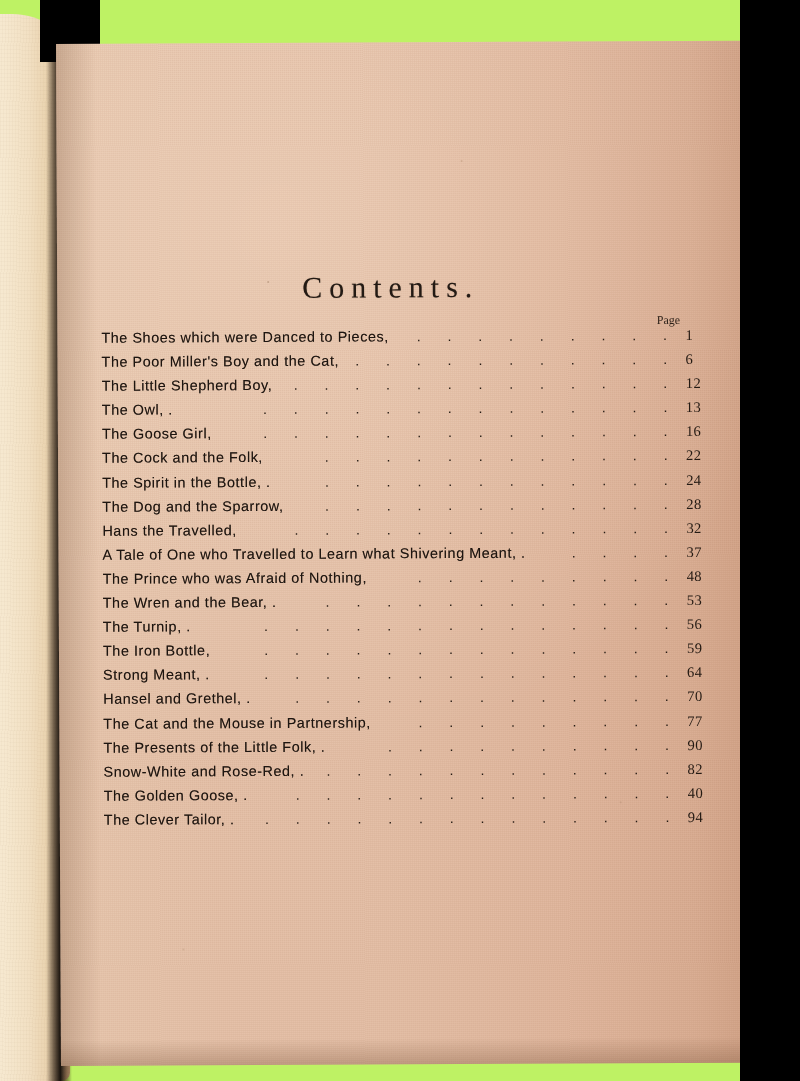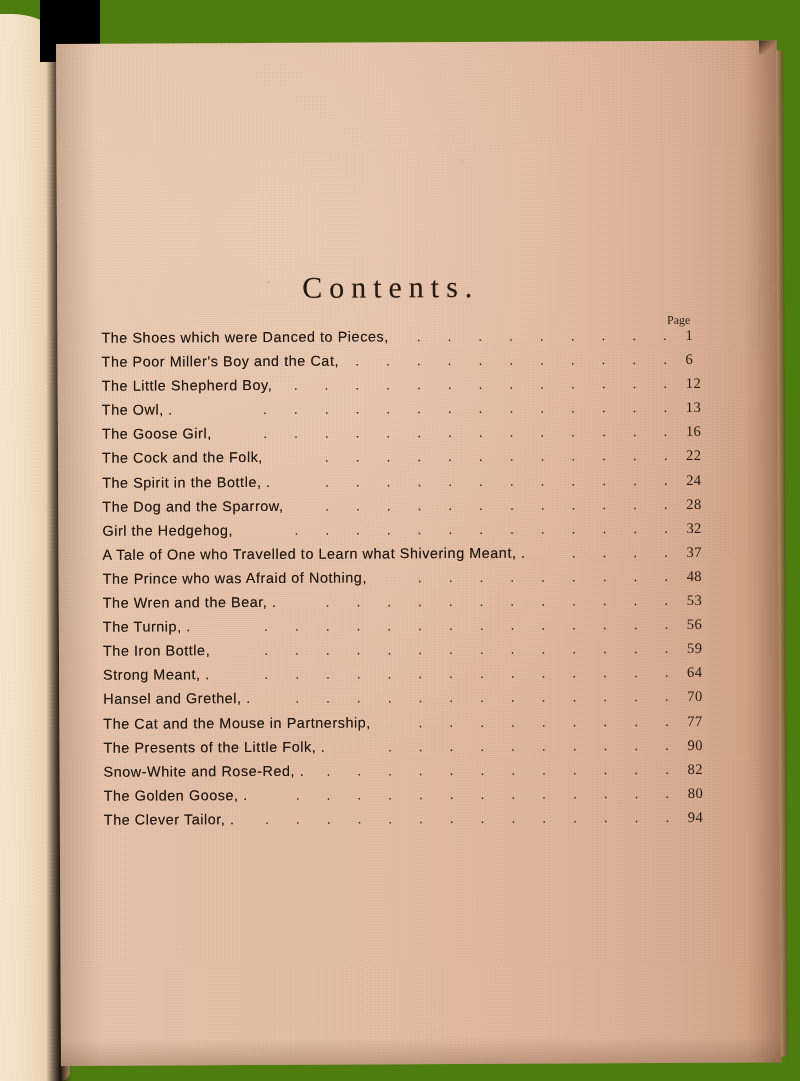--- a/index.html
+++ b/index.html
@@ -7,24 +7,24 @@
     margin: 0;
     padding: 0;
     background: #000;
   }
   body {
     font-family: "Liberation Serif", "DejaVu Serif", serif;
   }
 
   #scene {
     position: relative;
-    width: 800px;
+    width: 740px;
     height: 1081px;
     overflow: hidden;
-    background: #4d7c0f;
+    background: #bef264;
   }
 
   
   #left-page {
     position: absolute;
     left: -40px;
     top: 14px;
     width: 110px;
     height: 1067px;
     background:
@@ -160,21 +160,21 @@
     color: #231a14;
     text-indent: 7px;
     text-shadow: 0 0 1px rgba(60,40,25,.35);
   }
 
   #page-col-head {
     position: absolute;
     left: 589px;
     top: 272px;
     width: 44px;
-    text-align: right;
+    text-align: center;
     font-size: 12px;
     color: #2a1f17;
     font-family: "Liberation Serif", "DejaVu Serif", serif;
   }
 
   #toc {
     position: absolute;
     left: 44px;
     top: 286px;
     width: 640px;
@@ -297,21 +297,21 @@
             <span class="toc-title">The Spirit in the Bottle, .</span>
             <span class="toc-leader">. . . . . . . . . . . .</span>
             <span class="toc-pageno">24</span>
           </div>
           <div class="toc-row">
             <span class="toc-title">The Dog and the Sparrow,</span>
             <span class="toc-leader">. . . . . . . . . . . .</span>
             <span class="toc-pageno">28</span>
           </div>
           <div class="toc-row">
-            <span class="toc-title">Girl the Hedgehog,</span>
+            <span class="toc-title">Hans the Travelled,</span>
             <span class="toc-leader">. . . . . . . . . . . . .</span>
             <span class="toc-pageno">32</span>
           </div>
           <div class="toc-row">
             <span class="toc-title">A Tale of One who Travelled to Learn what Shivering Meant, .</span>
             <span class="toc-leader">. . . .</span>
             <span class="toc-pageno">37</span>
           </div>
           <div class="toc-row">
             <span class="toc-title">The Prince who was Afraid of Nothing,</span>
@@ -354,21 +354,21 @@
             <span class="toc-pageno">90</span>
           </div>
           <div class="toc-row">
             <span class="toc-title">Snow-White and Rose-Red, .</span>
             <span class="toc-leader">. . . . . . . . . . . .</span>
             <span class="toc-pageno">82</span>
           </div>
           <div class="toc-row">
             <span class="toc-title">The Golden Goose, .</span>
             <span class="toc-leader">. . . . . . . . . . . . .</span>
-            <span class="toc-pageno">80</span>
+            <span class="toc-pageno">40</span>
           </div>
           <div class="toc-row">
             <span class="toc-title">The Clever Tailor, .</span>
             <span class="toc-leader">. . . . . . . . . . . . . .</span>
             <span class="toc-pageno">94</span>
           </div>
         </div>
 
     </div>
   </div>

